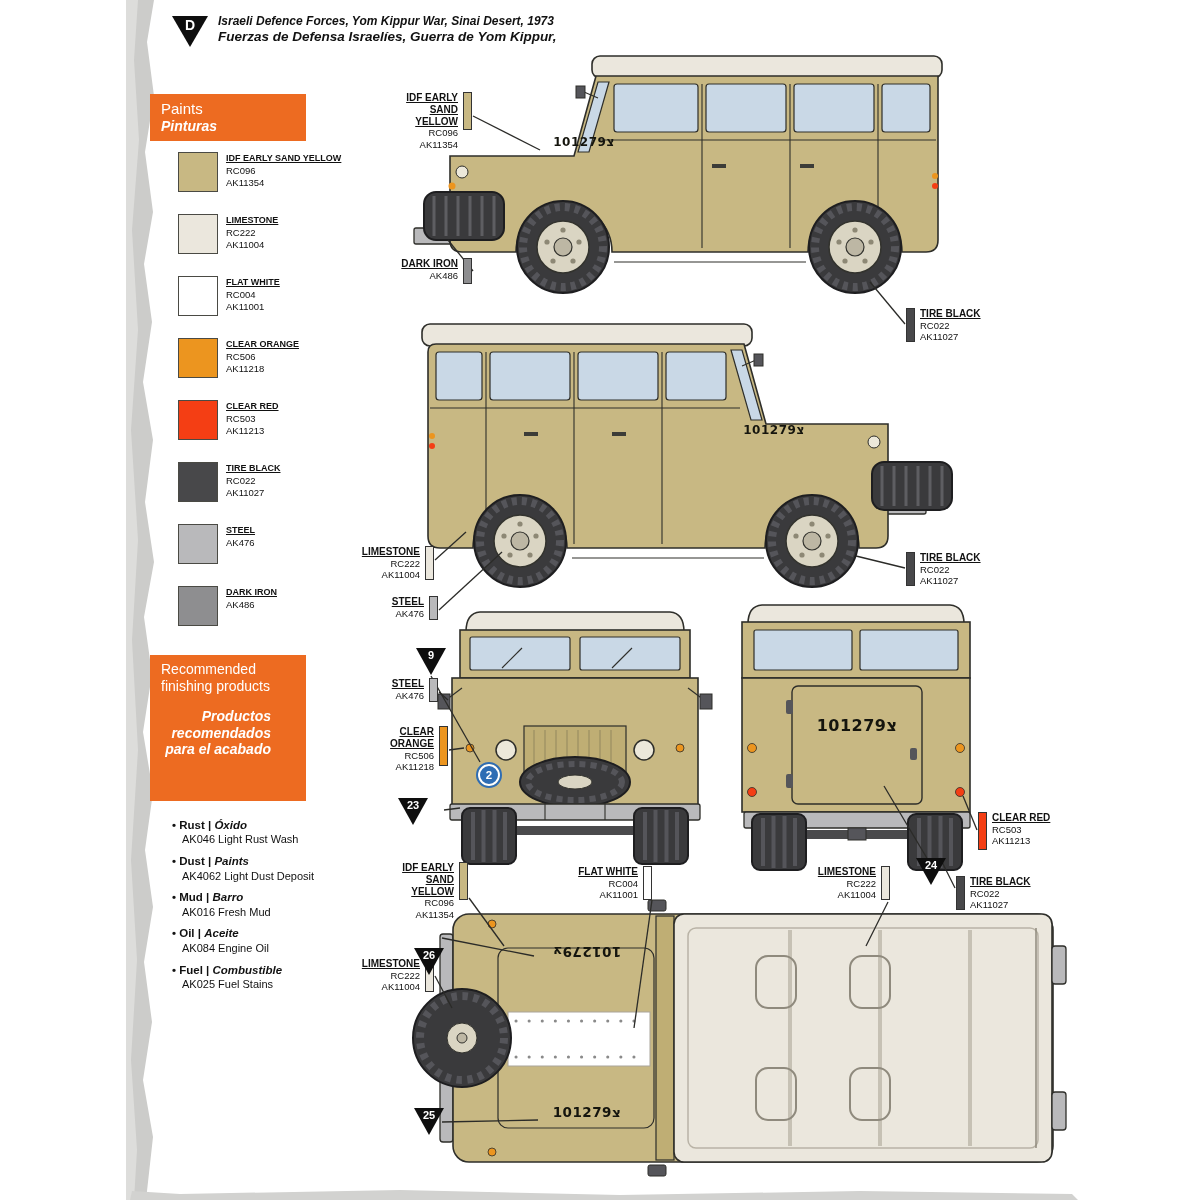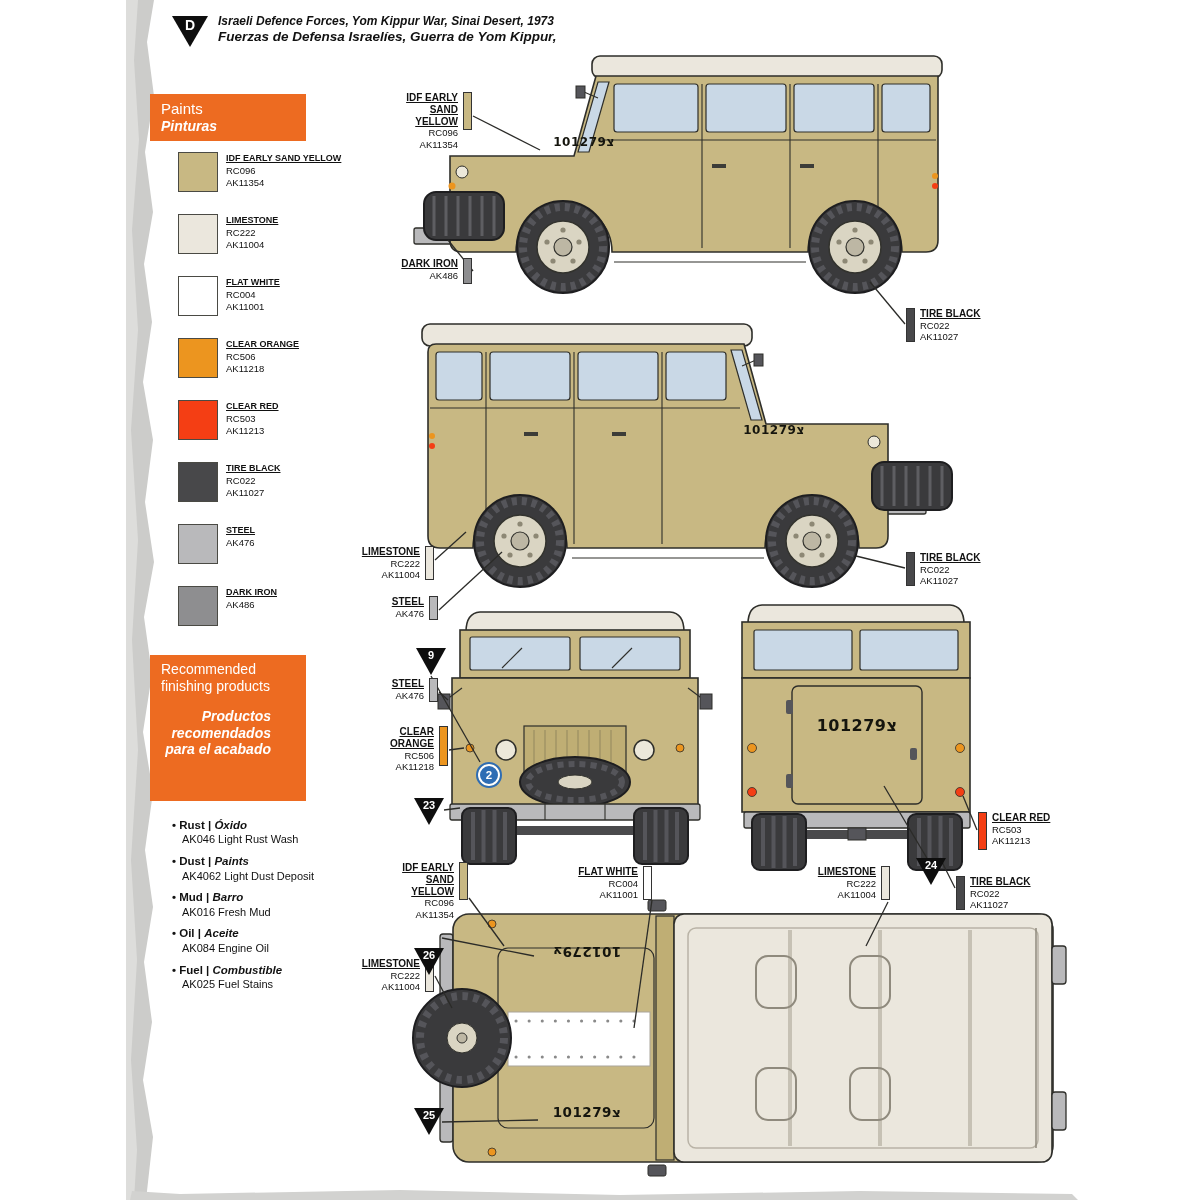--- a/index.html
+++ b/index.html
@@ -494,21 +494,21 @@
         <div class="co-name">LIMESTONE</div>
         <div class="co-code">RC222</div>
         <div class="co-code">AK11004</div>
       </div>
     <span class="co-bar" style="height: 34px; background: rgb(235, 231, 221);"></span>
   </div>
 
   <div class="tri sm abs" style="left:416px;top:648px">
       <span>9</span>
     </div>
-  <div class="tri sm abs" style="left:414px;top:798px">
+  <div class="tri sm abs" style="left:398px;top:798px">
       <span>23</span>
     </div>
   <div class="tri sm abs" style="left:916px;top:858px">
       <span>24</span>
     </div>
   <div class="tri sm abs" style="left:414px;top:1108px">
       <span>25</span>
     </div>
   <div class="tri sm abs" style="left:414px;top:948px">
       <span>26</span>

